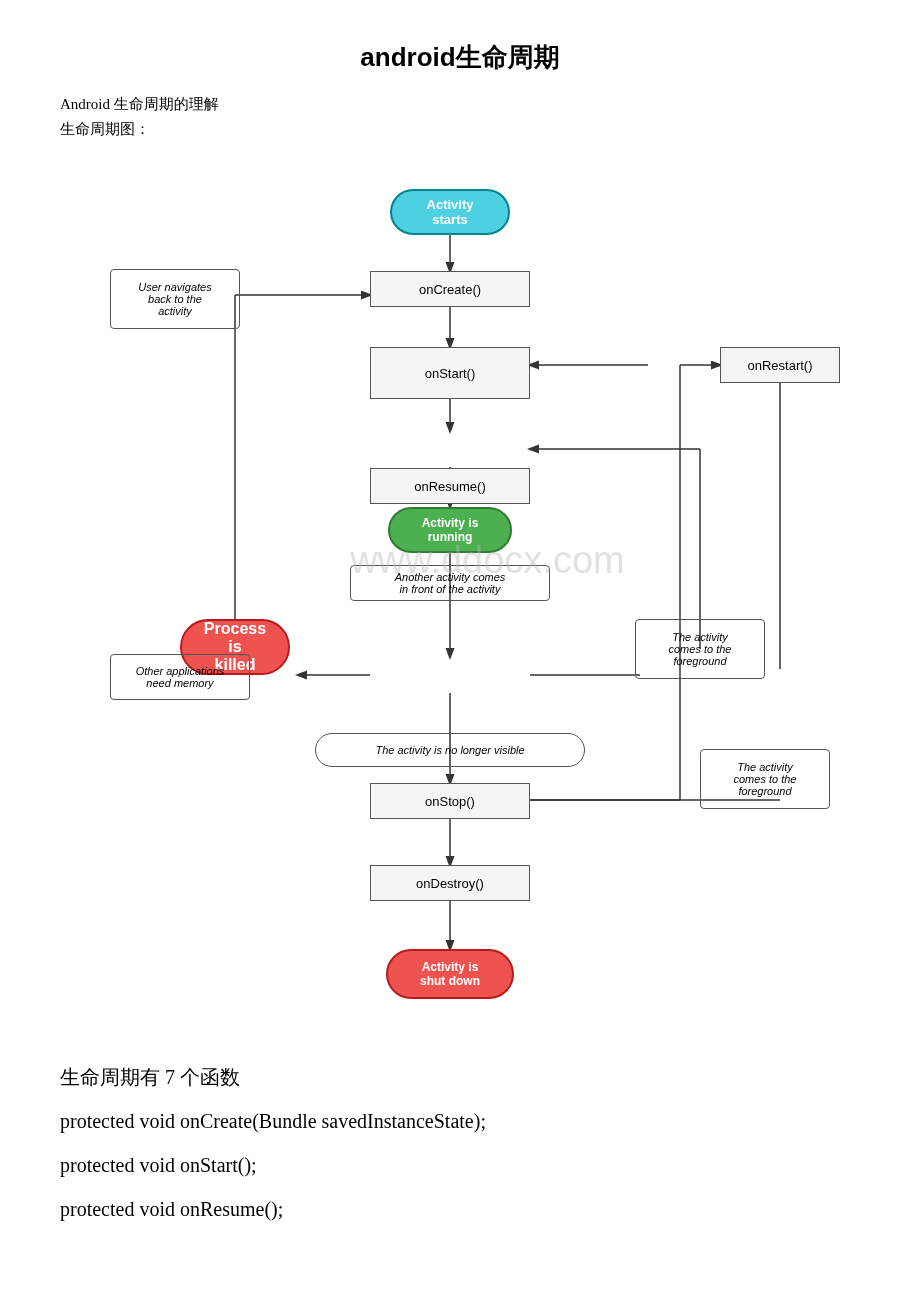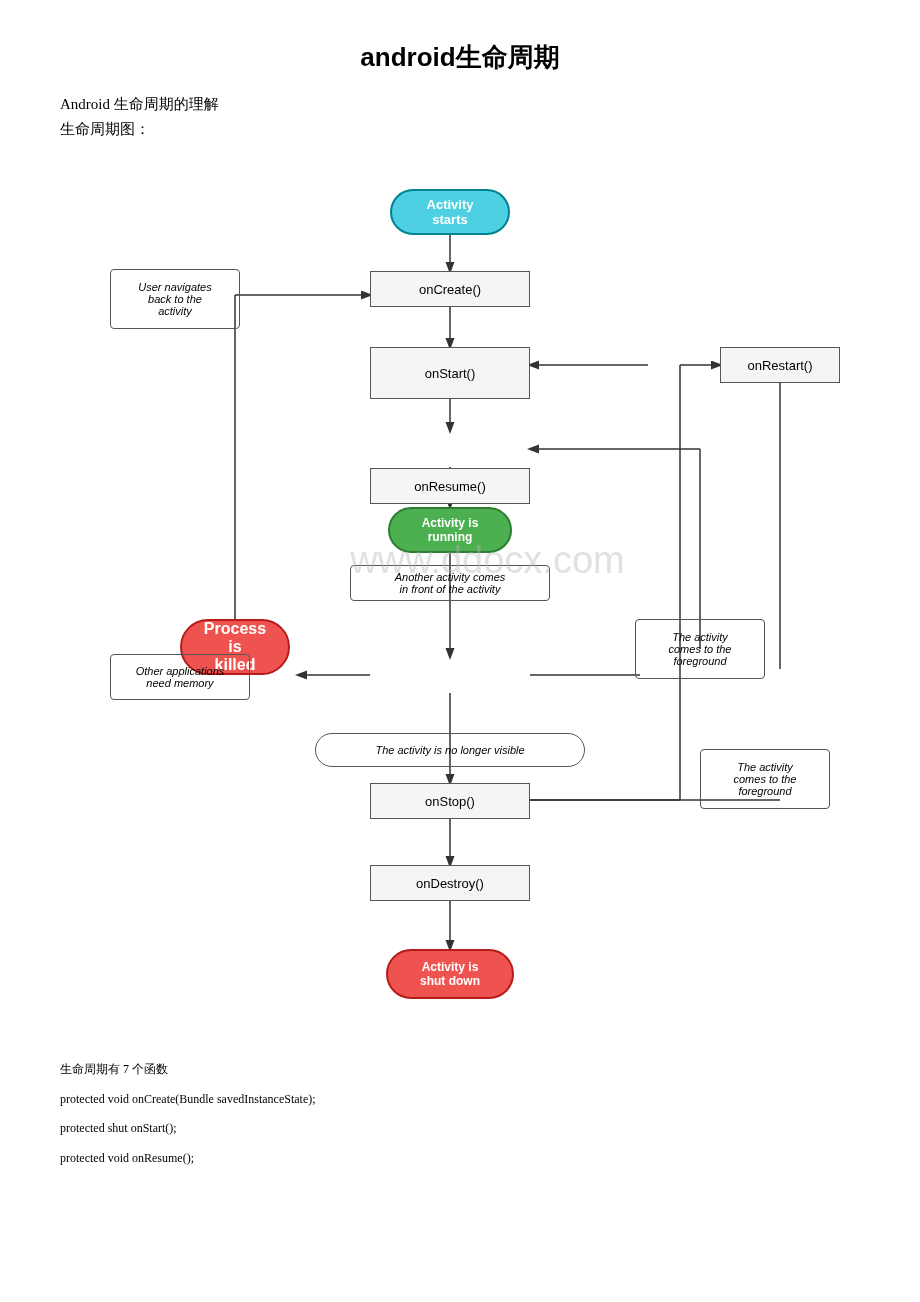--- a/index.html
+++ b/index.html
@@ -98,21 +98,21 @@
       left: 50%;
       transform: translateX(-40%);
       font-size: 38px;
       color: rgba(180,180,180,0.4);
       font-family: Arial, sans-serif;
       white-space: nowrap;
       pointer-events: none;
       z-index: 10;
     }
     .footer-text {
-      font-size: 12px;
+      font-size: 20px;
       margin-bottom: 8px;
       line-height: 1.8;
     }
   </style>
 </head>
 <body>
 
 <h1>
   <span style="font-family:Liberation Sans, sans-serif;font-weight:bold;">android</span><span class="cn">生命周期</span>
 </h1>
@@ -248,14 +248,14 @@
   </div>
 
   <div class="watermark">
     <span>www.ddocx.com</span>
   </div>
 
 </div>
 
 <p class="footer-text">生命周期有 7 个函数</p>
 <p class="footer-text">protected void onCreate(Bundle savedInstanceState);</p>
-<p class="footer-text">protected shut onStart();</p>
+<p class="footer-text">protected void onStart();</p>
 <p class="footer-text">protected void onResume();</p>
 
 </body></html>

